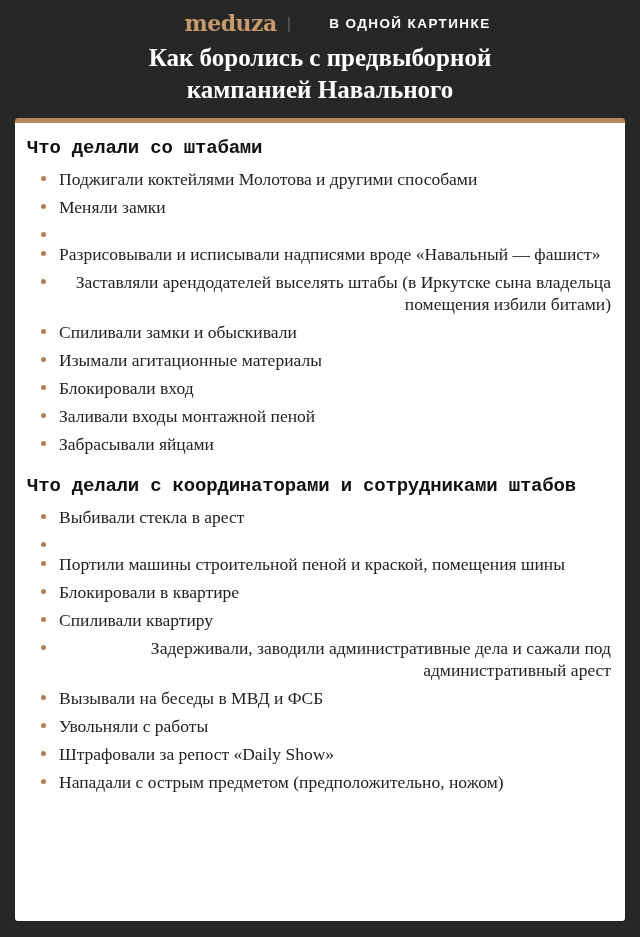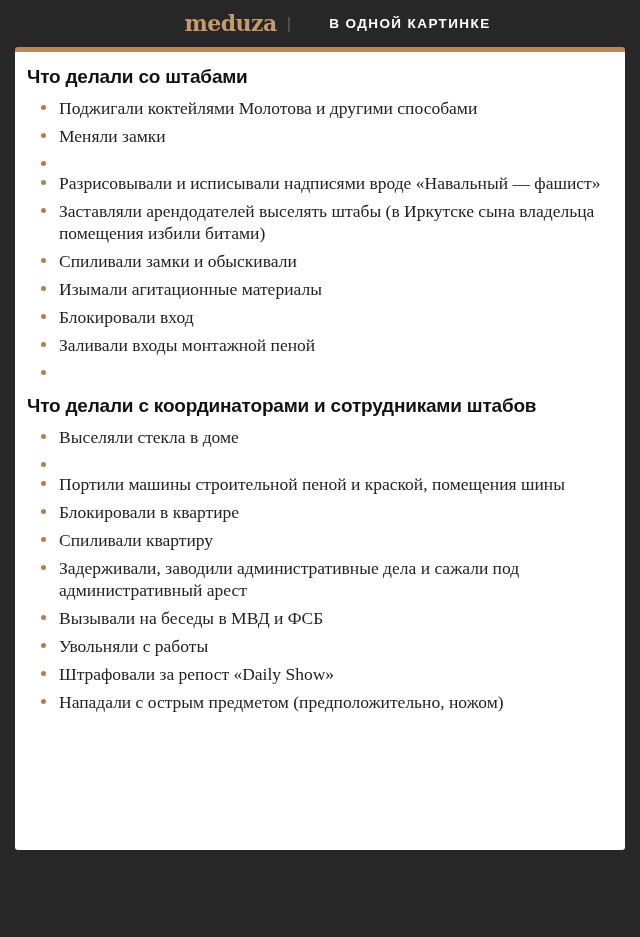--- a/index.html
+++ b/index.html
@@ -75,21 +75,21 @@
   .card {
     background: var(--card);
     margin: 12px 15px 0;
     height: 803px;
     border-radius: 3px;
     border-top: 5px solid var(--accent);
     padding: 13px 14px 20px 12px;
     overflow: hidden;
   }
   .section-heading {
-    font-family: Liberation Sans, sans-serif;
+    font-family: Liberation Mono, monospace;
     font-weight: 700;
     font-size: 19px;
     line-height: 24px;
     color: var(--heading);
     letter-spacing: -0.2px;
     margin: 0 0 8px 0;
   }
   .section-heading + .items { margin-top: 0; }
   .items + .section-heading { margin-top: 19px; }
   .items {
@@ -108,31 +108,32 @@
     color: var(--text);
   }
   .bullet {
     width: 5px;
     height: 5px;
     border-radius: 50%;
     background: var(--bullet);
     flex: 0 0 auto;
     margin-top: 8px;
   }
-  .item-text { display: block; max-width: 560px; }
+  .item-text { display: block; max-width: 560px; text-align: right; }
 </style>
 </head>
 <body>
 
 <header class="header">
   <div class="brandline">
     <span class="logo">meduza</span>
     <span class="sep">|</span>
     <span class="rubric">В ОДНОЙ КАРТИНКЕ</span>
   </div>
+  <h1 class="title">Как боролись с предвыборной кампанией Навального</h1>
 </header>
 
 <main class="card">
   <div id="sections">
       <h2 class="section-heading">Что делали со штабами</h2>
       <ul class="items">
         <li class="item">
           <span class="bullet"></span>
           <span class="item-text">Поджигали коктейлями Молотова и другими способами</span>
         </li>
@@ -162,27 +163,28 @@
         <li class="item">
           <span class="bullet"></span>
           <span class="item-text">Блокировали вход</span>
         </li>
         <li class="item">
           <span class="bullet"></span>
           <span class="item-text">Заливали входы монтажной пеной</span>
         </li>
         <li class="item">
           <span class="bullet"></span>
+          <span class="item-text">Забрасывали яйцами</span>
         </li>
       </ul>
       <h2 class="section-heading">Что делали с координаторами и сотрудниками штабов</h2>
       <ul class="items">
         <li class="item">
           <span class="bullet"></span>
-          <span class="item-text">Выселяли стекла в доме</span>
+          <span class="item-text">Выбивали стекла в арест</span>
         </li>
         <li class="item">
           <span class="bullet"></span>
         </li>
         <li class="item">
           <span class="bullet"></span>
           <span class="item-text">Портили машины строительной пеной и краской, помещения шины</span>
         </li>
         <li class="item">
           <span class="bullet"></span>

